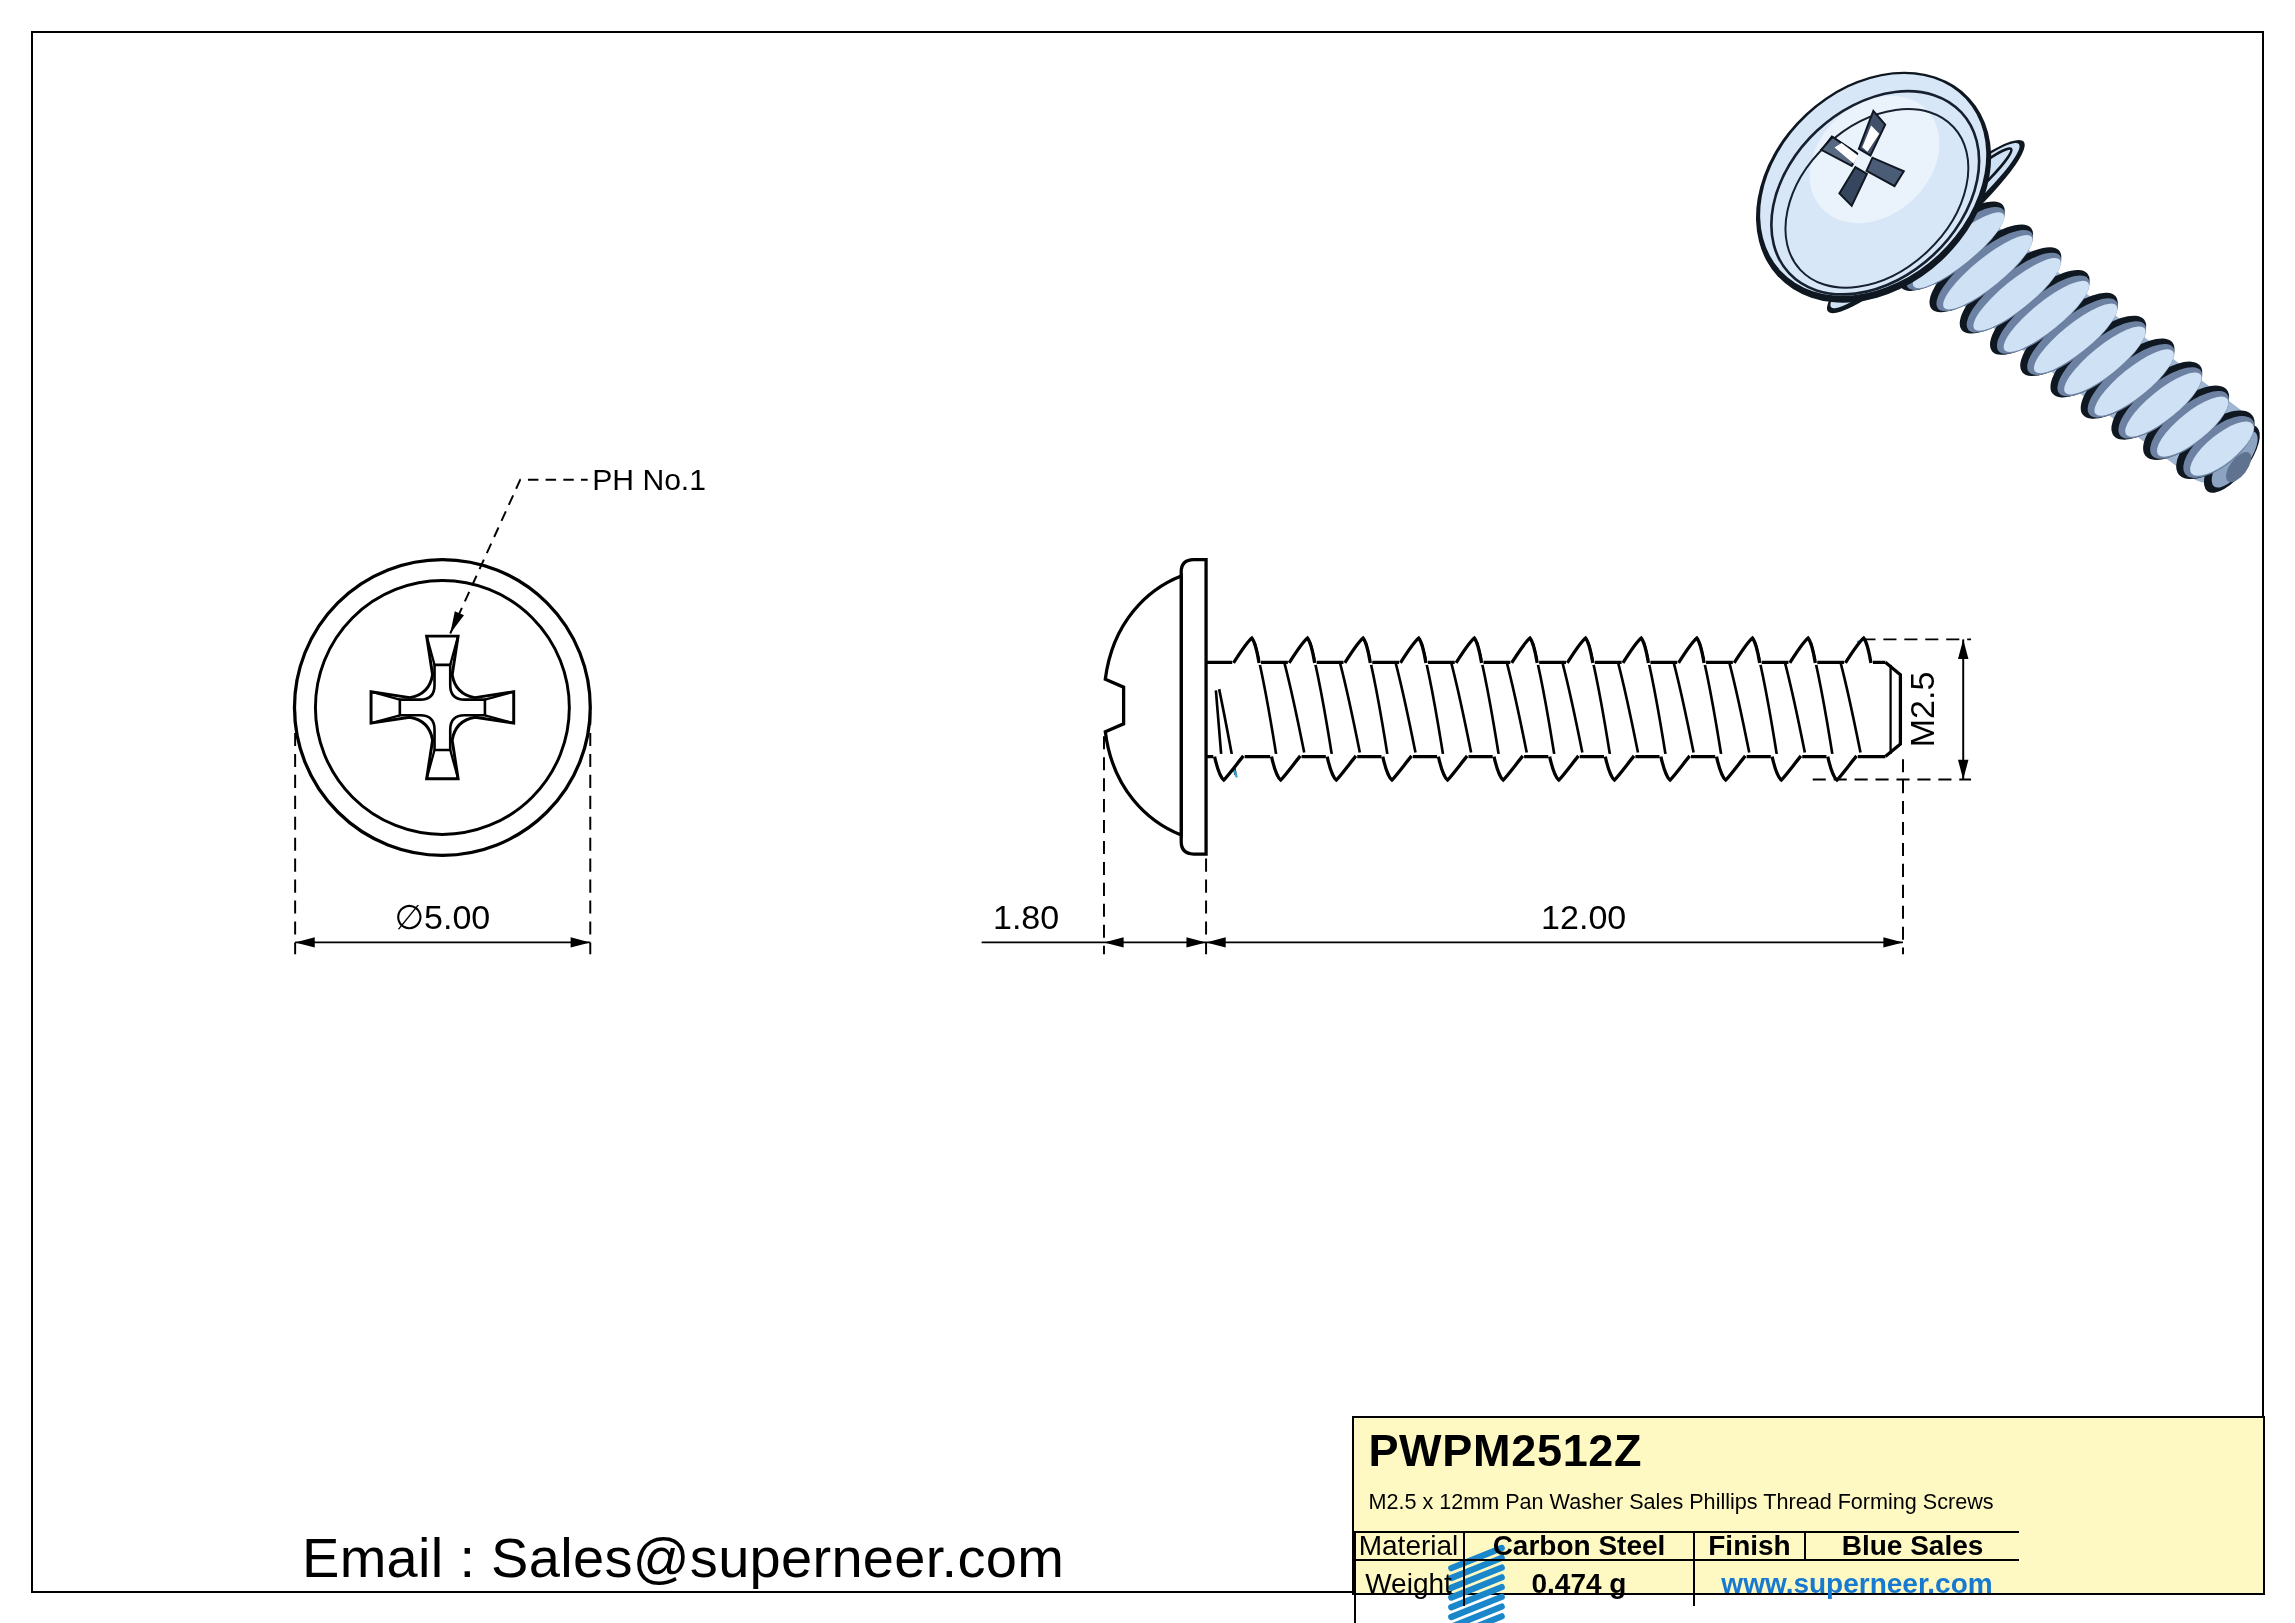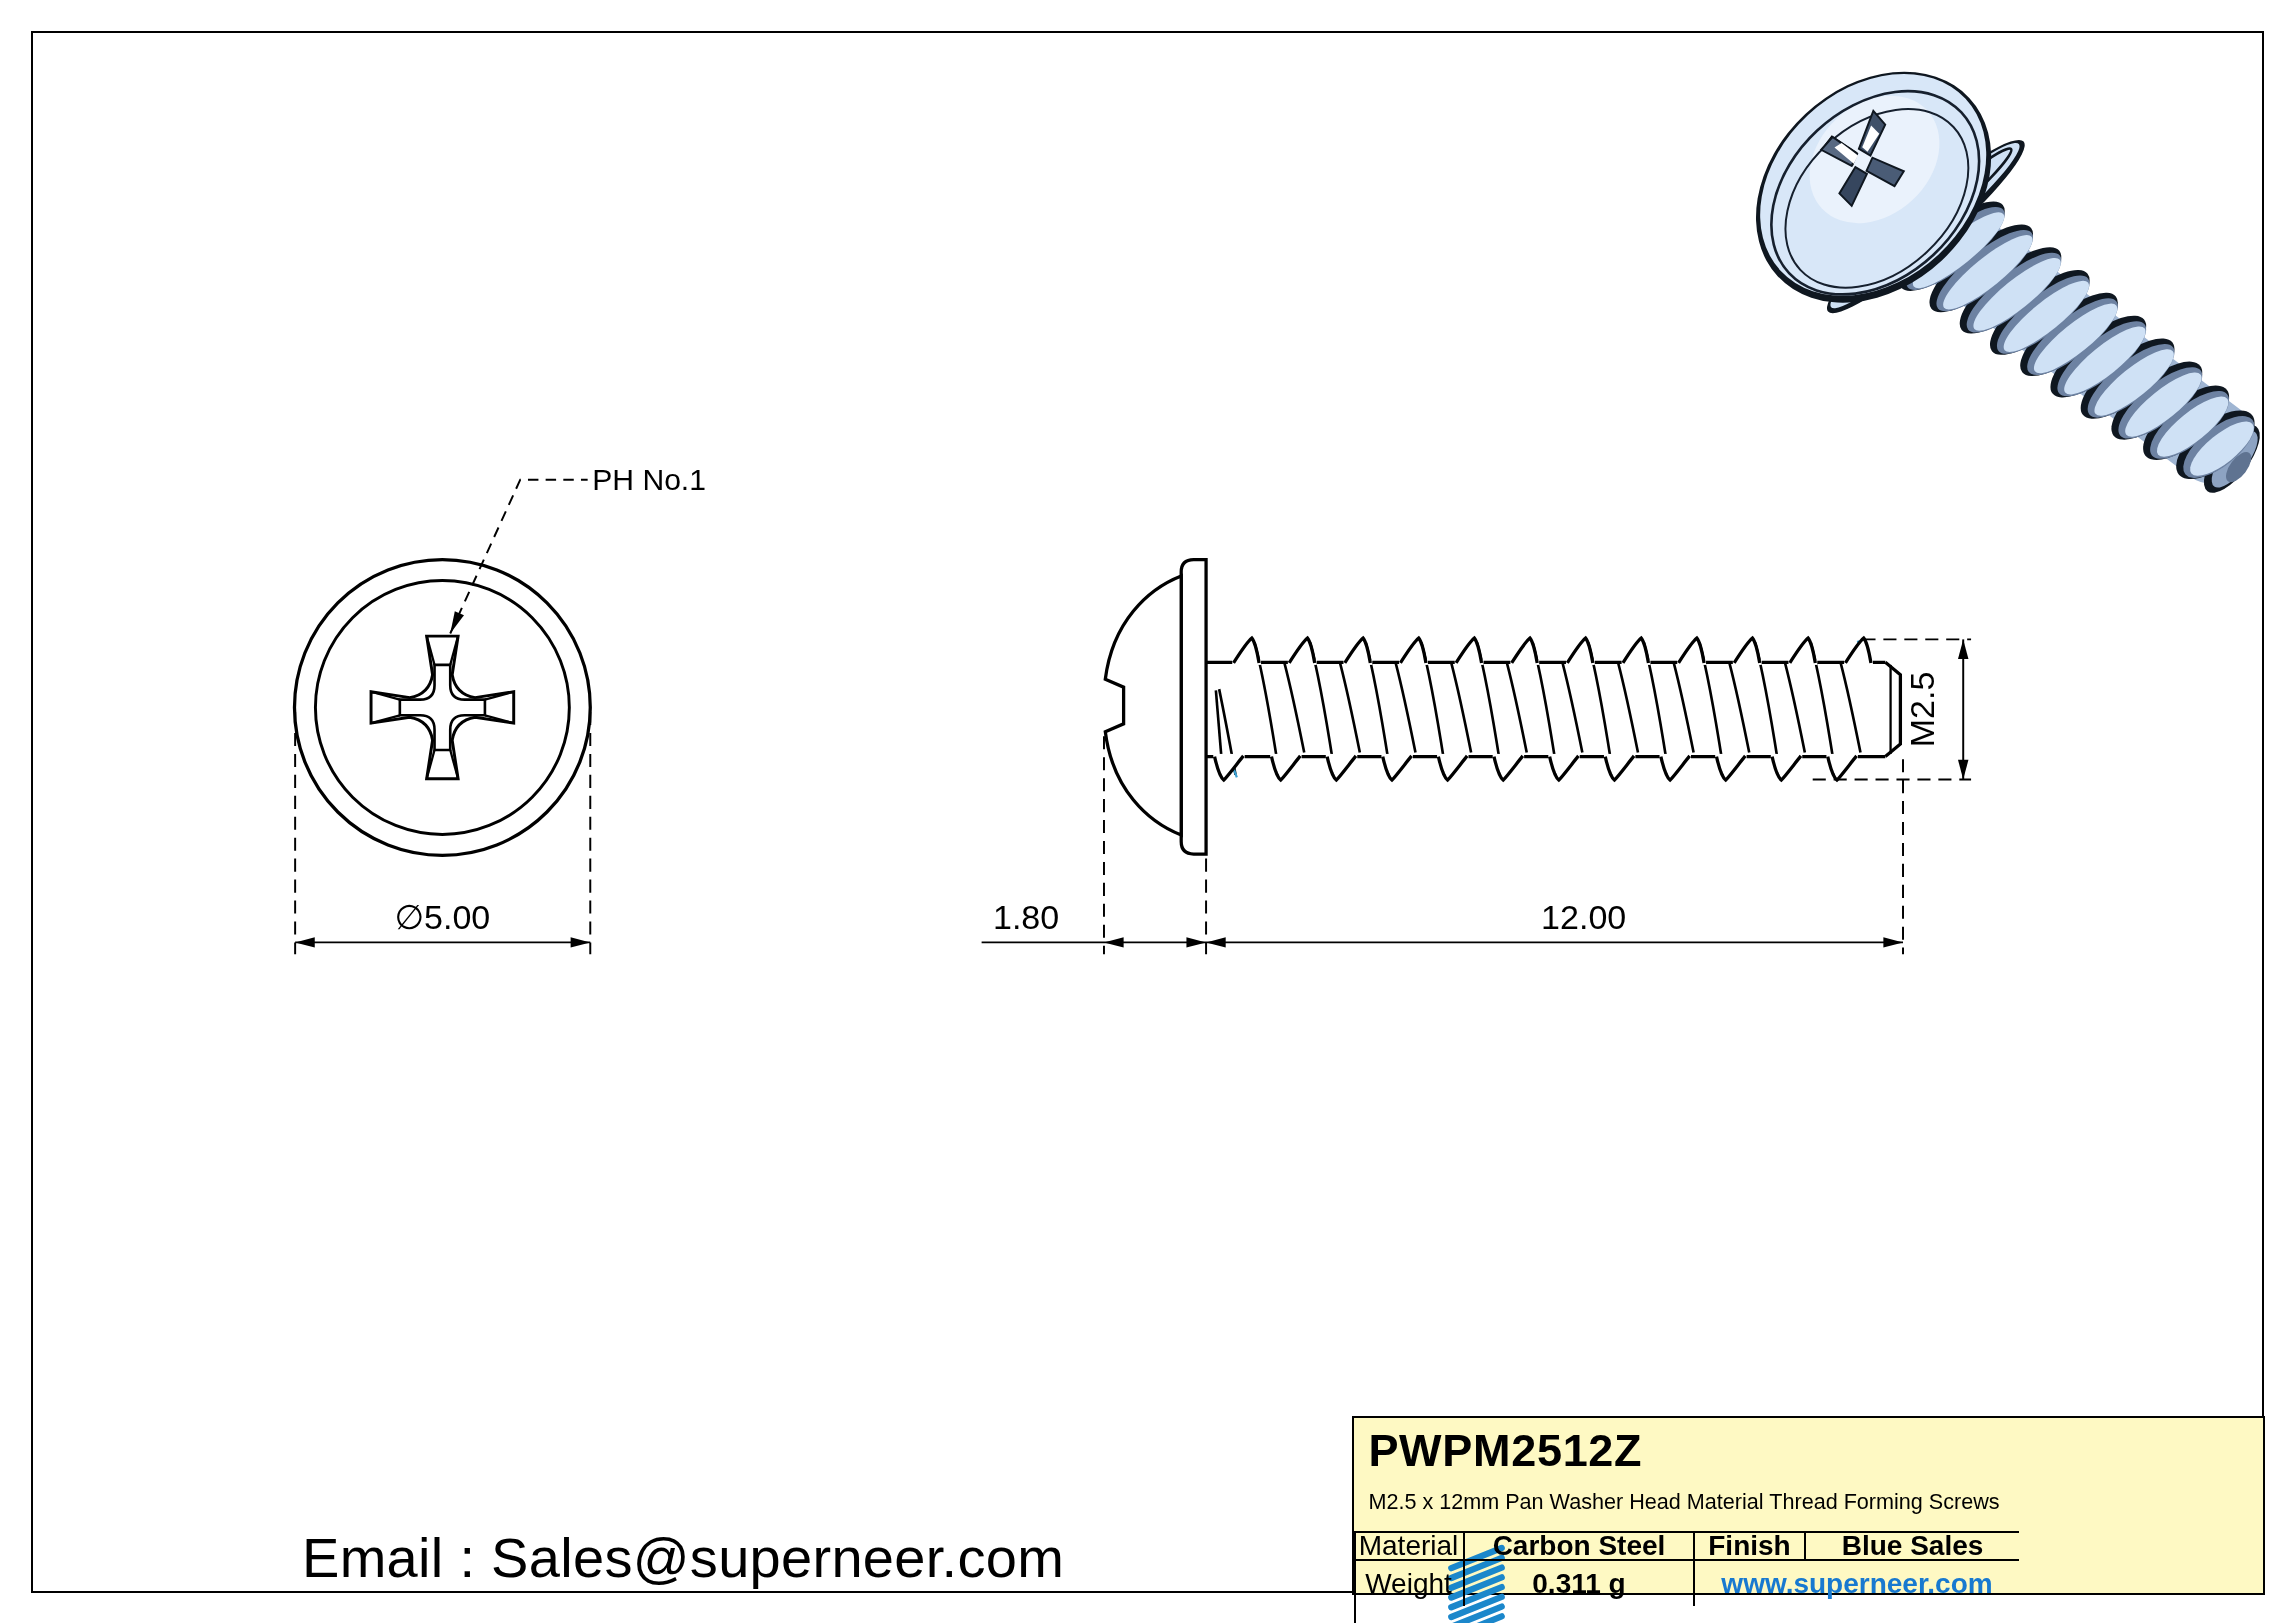--- a/index.html
+++ b/index.html
@@ -250,30 +250,30 @@
           <polygon points="-6,-56 10,-48 2,-16 -8,-20" fill="#ffffff"></polygon>
           <polygon points="-48,-6 -40,-16 -10,-6 -12,8" fill="#ffffff"></polygon>
         </g>
       </g>
     </g>
   </svg>
 
   <div class="abs" id="title-block">
     <div id="tb-title-area">
       <div id="tb-part-number">PWPM2512Z</div>
-      <div id="tb-description">M2.5 x 12mm Pan Washer Head Material Thread Forming Screws</div>
+      <div id="tb-description">M2.5 x 12mm Pan Washer Sales Phillips Thread Forming Screws</div>
     </div>
 
     <div class="tb-cell r2" style="left:0;width:109px;">Material</div>
     <div class="tb-cell r2 bl" style="left:109px;width:230px;">Carbon Steel</div>
     <div class="tb-cell r2 bl" style="left:339px;width:111px;">Finish</div>
     <div class="tb-cell r2 bl" style="left:450px;width:215px;">Blue Sales</div>
 
     <div class="tb-cell r3" style="left:0;width:109px;">Weight</div>
-    <div class="tb-cell r3 bl" style="left:109px;width:230px;">0.311 g</div>
+    <div class="tb-cell r3 bl" style="left:109px;width:230px;">0.474 g</div>
     <div class="tb-cell r3 bl" id="tb-website" style="left:339px;width:326px;">www.superneer.com</div>
 
     <div id="tb-logo-cell">
       <svg width="63" height="97" viewBox="0 0 100 154">
         <g stroke="#1b87cb" stroke-width="10" stroke-linecap="round">
           <line x1="10" y1="40" x2="90" y2="8"></line>
           <line x1="10" y1="55.5" x2="90" y2="23.5"></line>
           <line x1="10" y1="71" x2="90" y2="39"></line>
           <line x1="10" y1="86.5" x2="90" y2="54.5"></line>
           <line x1="10" y1="102" x2="90" y2="70"></line>

